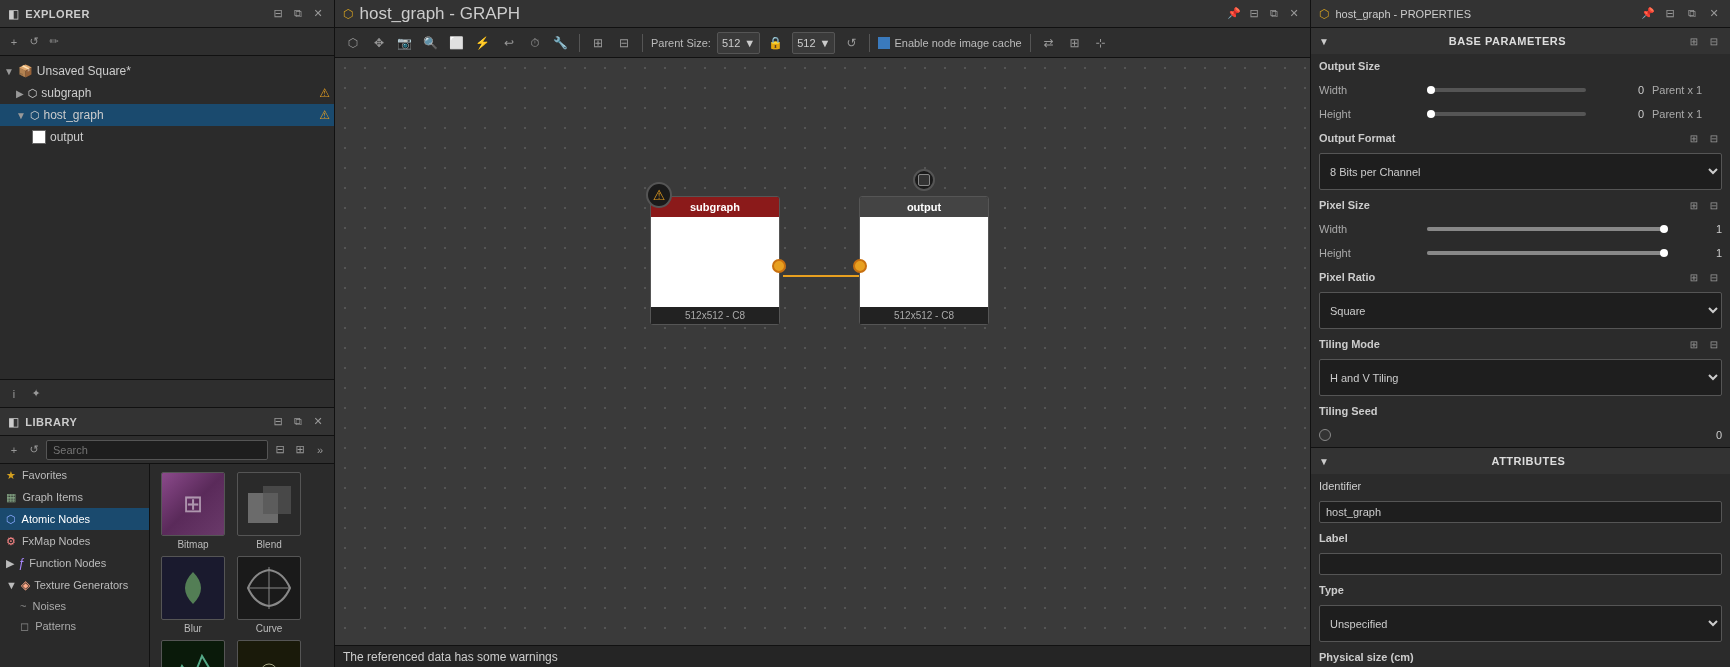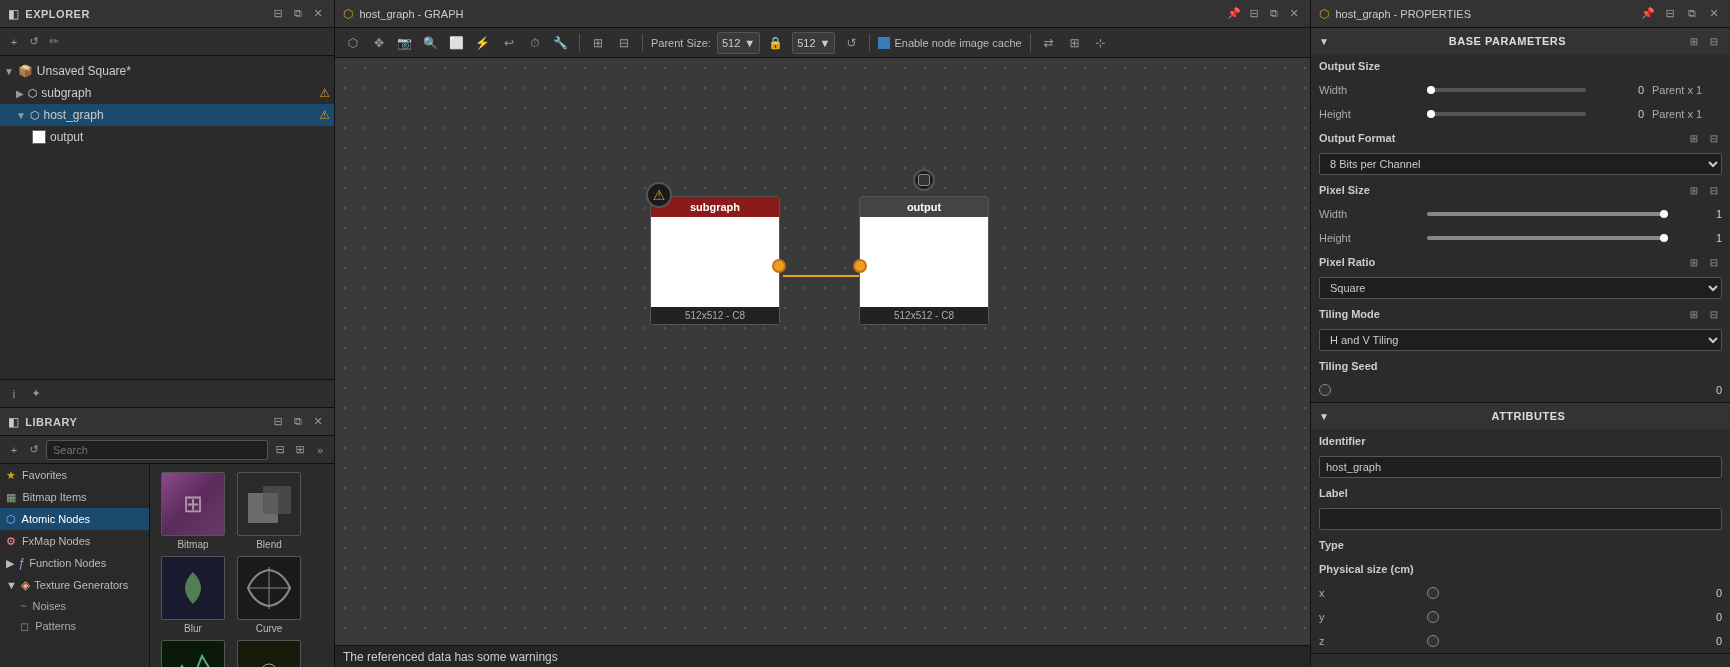--- a/index.html
+++ b/index.html
@@ -466,21 +466,21 @@
       text-align: right;
       font-size: 11px;
       color: #ccc;
       flex-shrink: 0;
     }
     .prop-select {
       flex: 1;
       background: #1e1e1e;
       border: 1px solid #555;
       border-radius: 2px;
-      height: 22px;
+      height: 37px;
       padding: 0 6px;
       color: #ccc;
       font-size: 11px;
     }
     .prop-input {
       flex: 1;
       background: #1e1e1e;
       border: 1px solid #555;
       border-radius: 2px;
       height: 22px;
@@ -661,21 +661,21 @@
 
       <div class="library-body">
 
         <div class="library-sidebar">
           <div class="lib-item">
             <span class="lib-icon-star">★</span>
             <span>Favorites</span>
           </div>
           <div class="lib-item">
             <span class="lib-icon-grid">▦</span>
-            <span>Bitmap Items</span>
+            <span>Graph Items</span>
           </div>
           <div class="lib-item active">
             <span class="lib-icon-atom">⬡</span>
             <span>Atomic Nodes</span>
           </div>
           <div class="lib-item">
             <span class="lib-icon-fx">⚙</span>
             <span>FxMap Nodes</span>
           </div>
           <div class="lib-section-toggle">
@@ -759,21 +759,21 @@
 
           </div>
         </div>
       </div>
     </div>
   </div>
 
   <div class="center-panel">
     <div class="graph-header">
       <span style="color:#d4a020;">⬡</span>
-      <span style="font-size:11px; color:#ccc;text-align:right;">host_graph - GRAPH</span>
+      <span style="font-size:17px; color:#ccc;text-align:right;">host_graph - GRAPH</span>
       <div style="margin-left:auto; display:flex; gap:4px;">
         <div class="icon-btn">📌</div>
         <div class="icon-btn">⊟</div>
         <div class="icon-btn">⧉</div>
         <div class="icon-btn">✕</div>
       </div>
     </div>
 
     <div class="graph-toolbar">
 
@@ -970,35 +970,42 @@
       </div>
     </div>
 
     <div class="prop-section">
       <div class="prop-section-header">
         <span style="font-size:10px;">▼</span>
         <span class="prop-section-title">ATTRIBUTES</span>
       </div>
 
       <div class="prop-row">
-        <span class="prop-label" style="color:#ccc; font-weight:bold;">Identifier</span>
+        <span class="prop-label" style="color:#ccc; font-weight:normal;">Identifier</span>
       </div>
       <div class="prop-row">
         <input class="prop-input" type="text" value="host_graph" style="">
       </div>
 
       <div class="prop-row">
         <span class="prop-label" style="color:#ccc; font-weight:bold;">Label</span>
       </div>
       <div class="prop-row">
         <input class="prop-input" type="text" value="" style="">
       </div>
 
       <div class="prop-row">
         <span class="prop-label" style="color:#ccc; font-weight:bold;">Type</span>
+      </div>
+      <div class="prop-row">
+        <select class="prop-select">
+          <option>Unspecified</option>
+          <option>Albedo</option>
+          <option>Normal</option>
+        </select>
       </div>
 
       <div class="prop-row">
         <span class="prop-label" style="color:#ccc; font-weight:bold;">Physical size (cm)</span>
       </div>
       <div class="prop-row">
         <span class="prop-label">x</span>
         <div class="prop-circle"></div>
         <span style="font-size:11px; color:#ccc; margin-left:auto;">0</span>
       </div>

